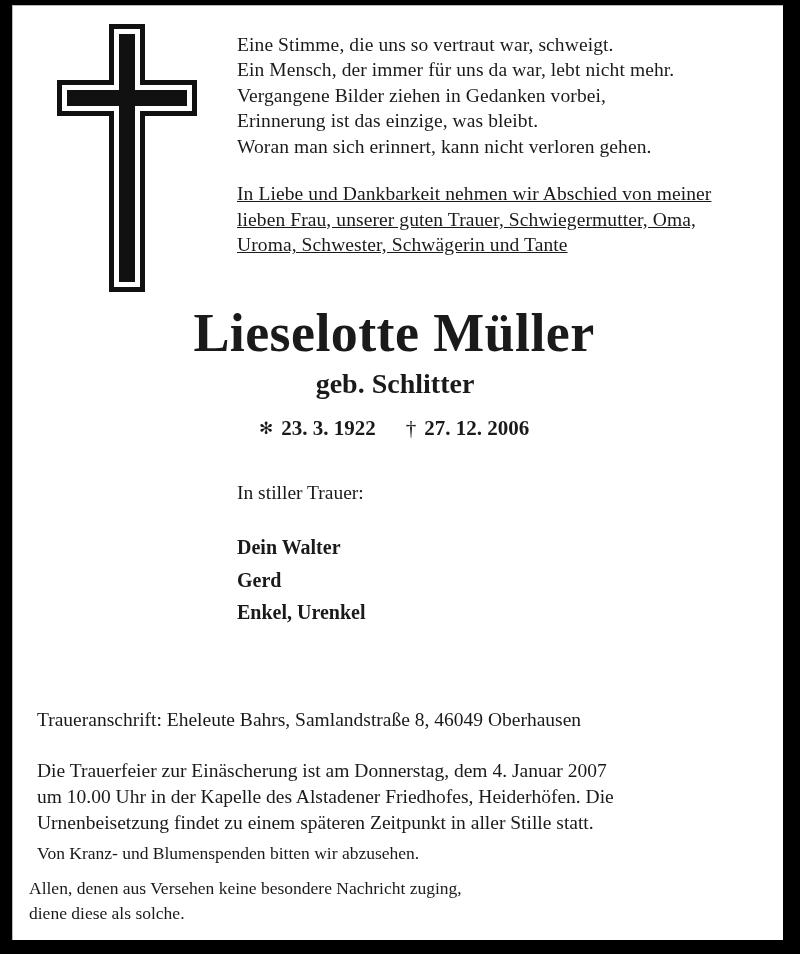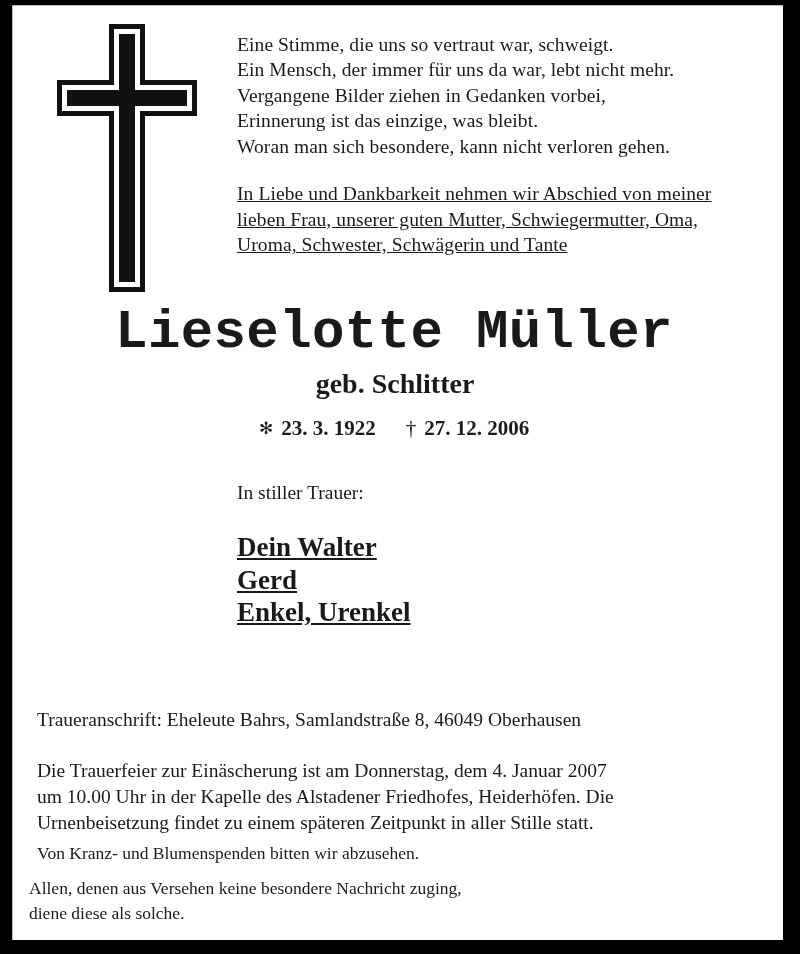--- a/index.html
+++ b/index.html
@@ -75,21 +75,20 @@
     right: 0;
     top: 296px;
     text-align: center;
   }
   .deceased-name {
     font-size: 54px;
     font-weight: bold;
     line-height: 62px;
     letter-spacing: .4px;
     padding-right: 8px;
-    font-family: Liberation Mono, monospace;
   }
   .maiden-name {
     font-size: 28px;
     font-weight: bold;
     line-height: 28px;
     margin-top: 6px;
     padding-right: 6px;
   }
   .dates-row {
     margin-top: 16px;
@@ -119,25 +118,24 @@
     font-size: 19.5px;
     line-height: 26px;
   }
   .mourners {
     position: absolute;
     left: 224px;
     top: 525px;
     width: 400px;
   }
   .mourner-line {
-    font-size: 27px;
+    font-size: 20px;
     font-weight: bold;
     line-height: 32.5px;
     white-space: nowrap;
-    text-decoration: underline;
   }
 
   
   .address-line {
     position: absolute;
     left: 24px;
     top: 701px;
     font-size: 19.5px;
     line-height: 26px;
     white-space: nowrap;
@@ -190,25 +188,25 @@
         <path d="M62 10 H78 V66 H130 V82 H78 V258 H62 V82 H10 V66 H62 Z" fill="#111111"></path>
       </svg>
     </div>
 
     <div class="upper-block">
       <div class="poem">
         <div class="poem-line">Eine Stimme, die uns so vertraut war, schweigt.</div>
         <div class="poem-line">Ein Mensch, der immer für uns da war, lebt nicht mehr.</div>
         <div class="poem-line">Vergangene Bilder ziehen in Gedanken vorbei,</div>
         <div class="poem-line">Erinnerung ist das einzige, was bleibt.</div>
-        <div class="poem-line">Woran man sich besondere, kann nicht verloren gehen.</div>
+        <div class="poem-line">Woran man sich erinnert, kann nicht verloren gehen.</div>
       </div>
       <div class="dedication">
         <div class="dedication-line">In Liebe und Dankbarkeit nehmen wir Abschied von meiner</div>
-        <div class="dedication-line">lieben Frau, unserer guten Mutter, Schwiegermutter, Oma,</div>
+        <div class="dedication-line">lieben Frau, unserer guten Trauer, Schwiegermutter, Oma,</div>
         <div class="dedication-line">Uroma, Schwester, Schwägerin und Tante</div>
       </div>
     </div>
 
     <div class="name-block">
       <div class="deceased-name">Lieselotte Müller</div>
       <div class="maiden-name">geb. Schlitter</div>
       <div class="dates-row">
         <span class="sym star">✻</span><span class="sym-gap"></span><span>23. 3. 1922</span><span class="date-gap"></span><span class="sym dagger">†</span><span class="sym-gap"></span><span>27. 12. 2006</span>
       </div>

